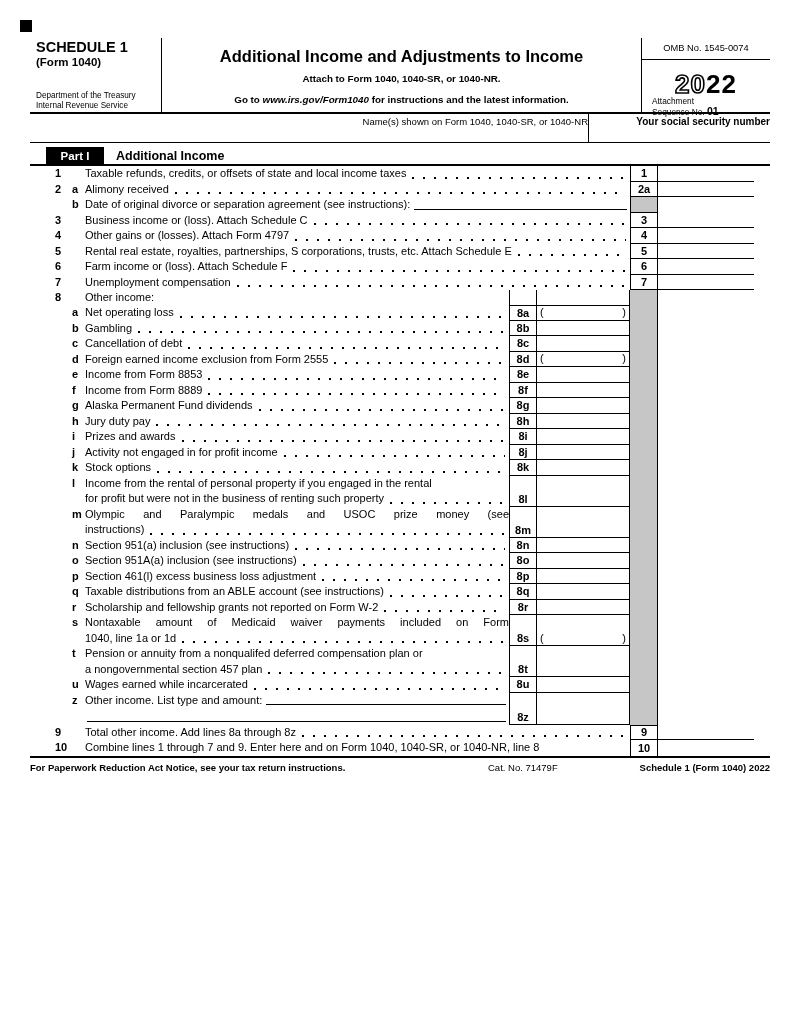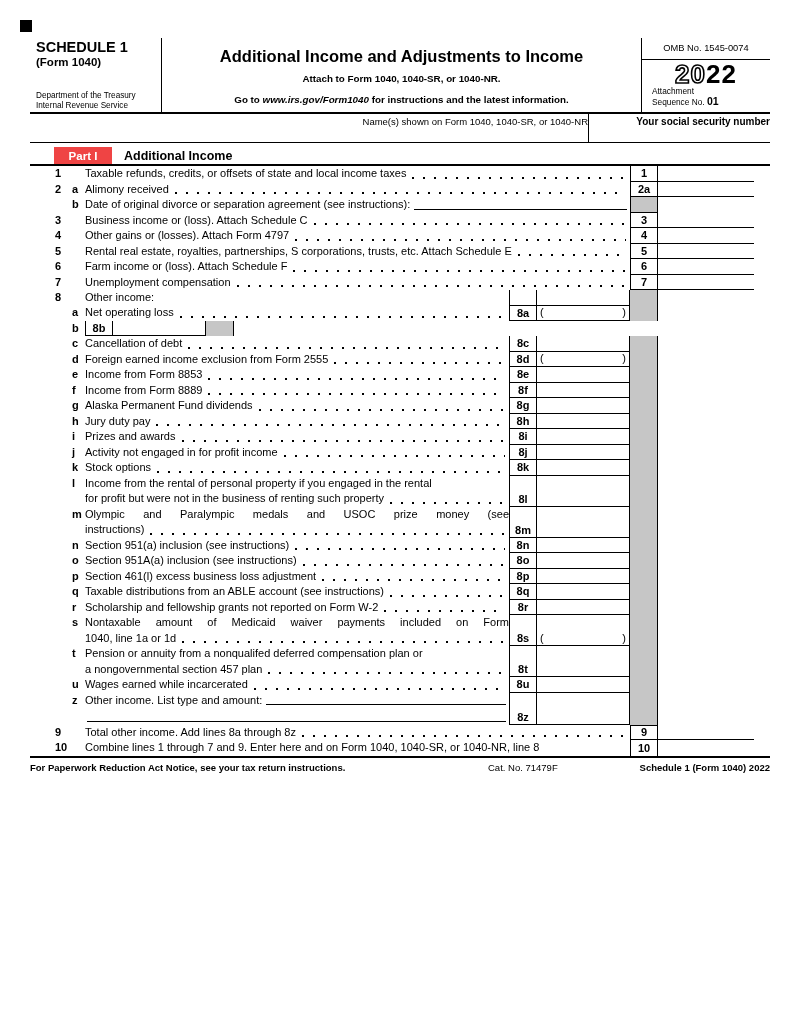--- a/index.html
+++ b/index.html
@@ -15,35 +15,35 @@
   .h-sched{font-weight:bold;font-size:14.5px;line-height:16px;}
   .h-form{font-weight:bold;font-size:11.5px;line-height:14px;}
   .h-dept{font-size:8.2px;line-height:9.5px;}
   .h-center{flex:1;border-left:1px solid #000;border-right:1px solid #000;text-align:center;padding-top:9px;}
   .h-title{font-size:16.5px;font-weight:bold;}
   .h-attach{font-size:9.8px;font-weight:bold;margin-top:7px;}
   .h-goto{font-size:9.8px;font-weight:bold;margin-top:10px;}
   .h-goto .it{font-style:italic;}
   .h-right{width:128px;box-sizing:border-box;text-align:center;}
   .h-omb{font-size:9.3px;border-bottom:1px solid #000;padding:5px 0 6px;}
-  .h-year{font-size:26px;font-weight:bold;line-height:26px;margin-top:1px;letter-spacing:1px;}
+  .h-year{font-size:26px;font-weight:bold;line-height:26px;margin-top:11px;letter-spacing:1px;}
   .outline{color:#fff;-webkit-text-stroke:1.6px #000;}
   .h-att{font-size:8.3px;text-align:left;padding-left:10px;line-height:9.5px;margin-top:0px;}
   .h-seqno{font-size:10.5px;font-weight:bold;}
 
   
   .namerow{display:flex;height:28px;border-bottom:1px solid #000;text-align:right;}
   .nr-left{flex:1;font-size:9.5px;padding:2px 0 0 2px;}
   .nr-right{width:182px;border-left:1px solid #000;font-size:10px;font-weight:bold;
             padding:2px 0 0 6px;box-sizing:border-box;}
 
   
   .partbar{display:flex;align-items:center;margin-top:4px;border-bottom:2px solid #000;height:17px;}
-  .pb-box{background:#ef4444;color:#fff;font-weight:bold;font-size:11.5px;width:58px;height:17px;
-          display:flex;align-items:center;justify-content:center;margin-left:24px;}
+  .pb-box{background:#000000;color:#fff;font-weight:bold;font-size:11.5px;width:58px;height:17px;
+          display:flex;align-items:center;justify-content:center;margin-left:16px;}
   .pb-title{font-weight:bold;font-size:12.5px;margin-left:12px;}
 
   
   .rows{border-bottom:2px solid #000;font-size:11px;}
   .r{display:flex;align-items:stretch;}
   .h16{height:15.5px;} .h15{height:15px;} .h31{height:31px;} .h32{height:32px;}
   .lnum{width:55px;padding-left:25px;box-sizing:border-box;display:flex;font-weight:bold;line-height:15.5px;}
   .nn{width:17px;} .nl{width:13px;}
   .txt-o{width:545px;display:flex;line-height:15.5px;box-sizing:border-box;}
   .txt-i{width:424px;line-height:15.5px;box-sizing:border-box;}
@@ -251,20 +251,24 @@
             <span>)</span>
           </div>
           <div class="gcell"></div>
           <div class="rpad"></div>
         </div>
         <div class="r h16">
           <div class="lnum">
             <span class="nn"></span>
             <span class="nl">b</span>
           </div>
+          <div class="txt-i fx">
+            <span>Gambling</span>
+            <div class="dots"></div>
+          </div>
           <div class="ibox">8b</div>
           <div class="iamt"></div>
           <div class="gcell"></div>
           <div class="rpad"></div>
         </div>
         <div class="r h16">
           <div class="lnum">
             <span class="nn"></span>
             <span class="nl">c</span>
           </div>

